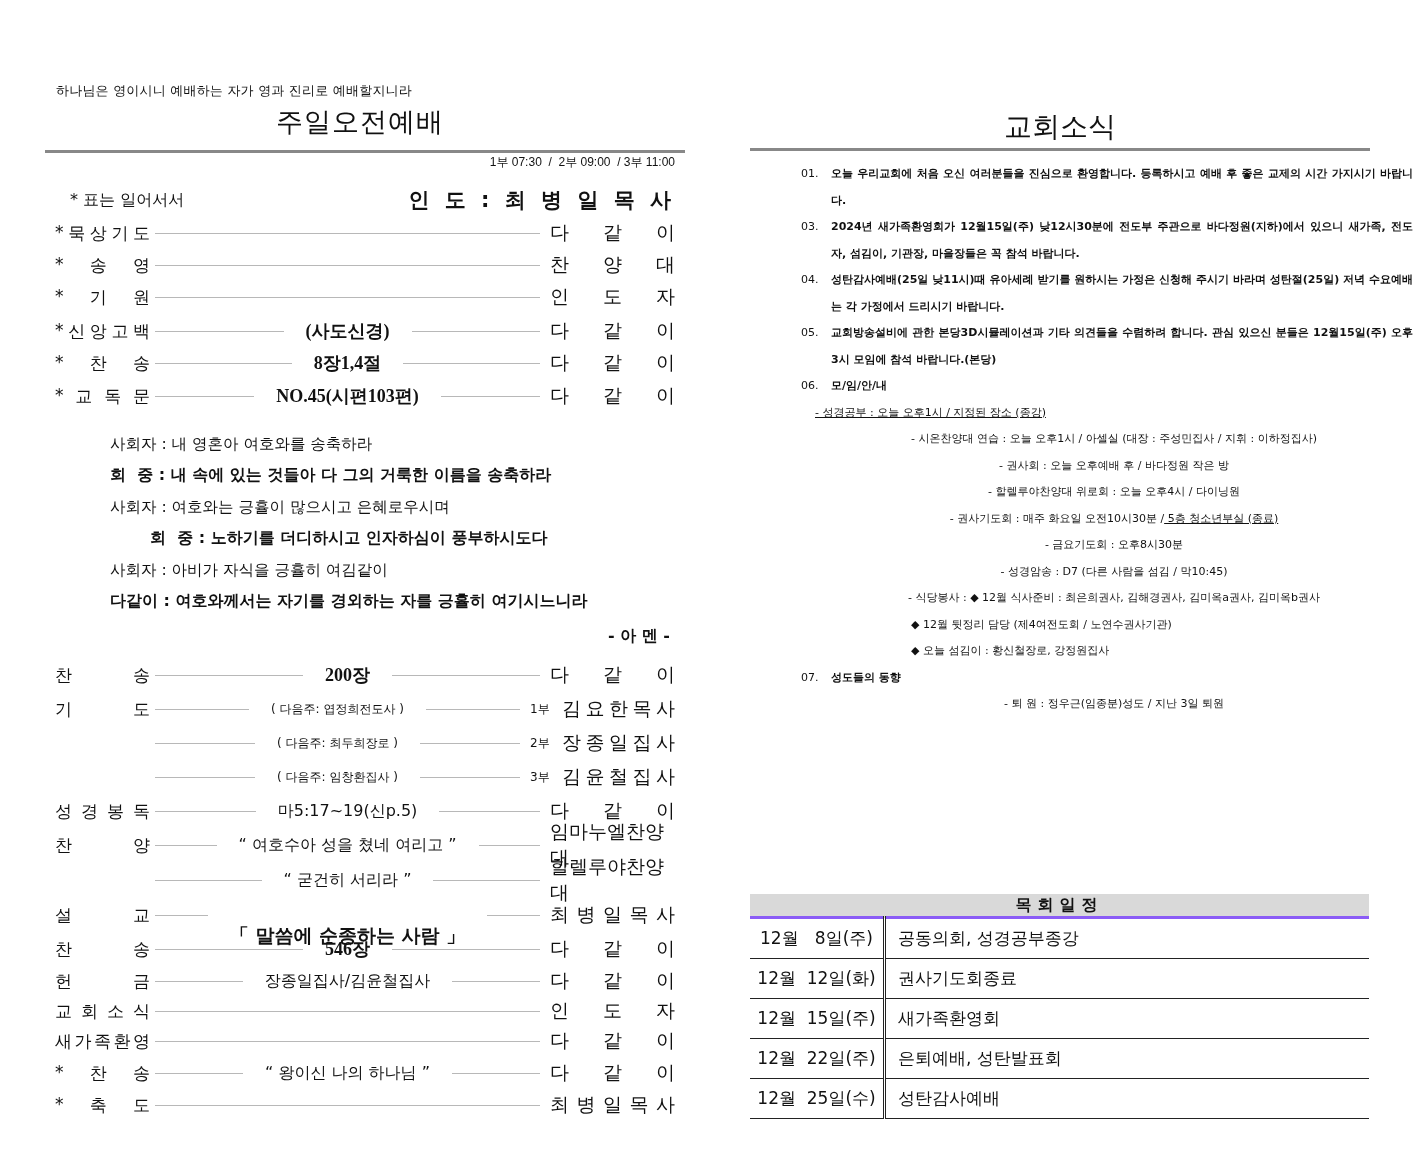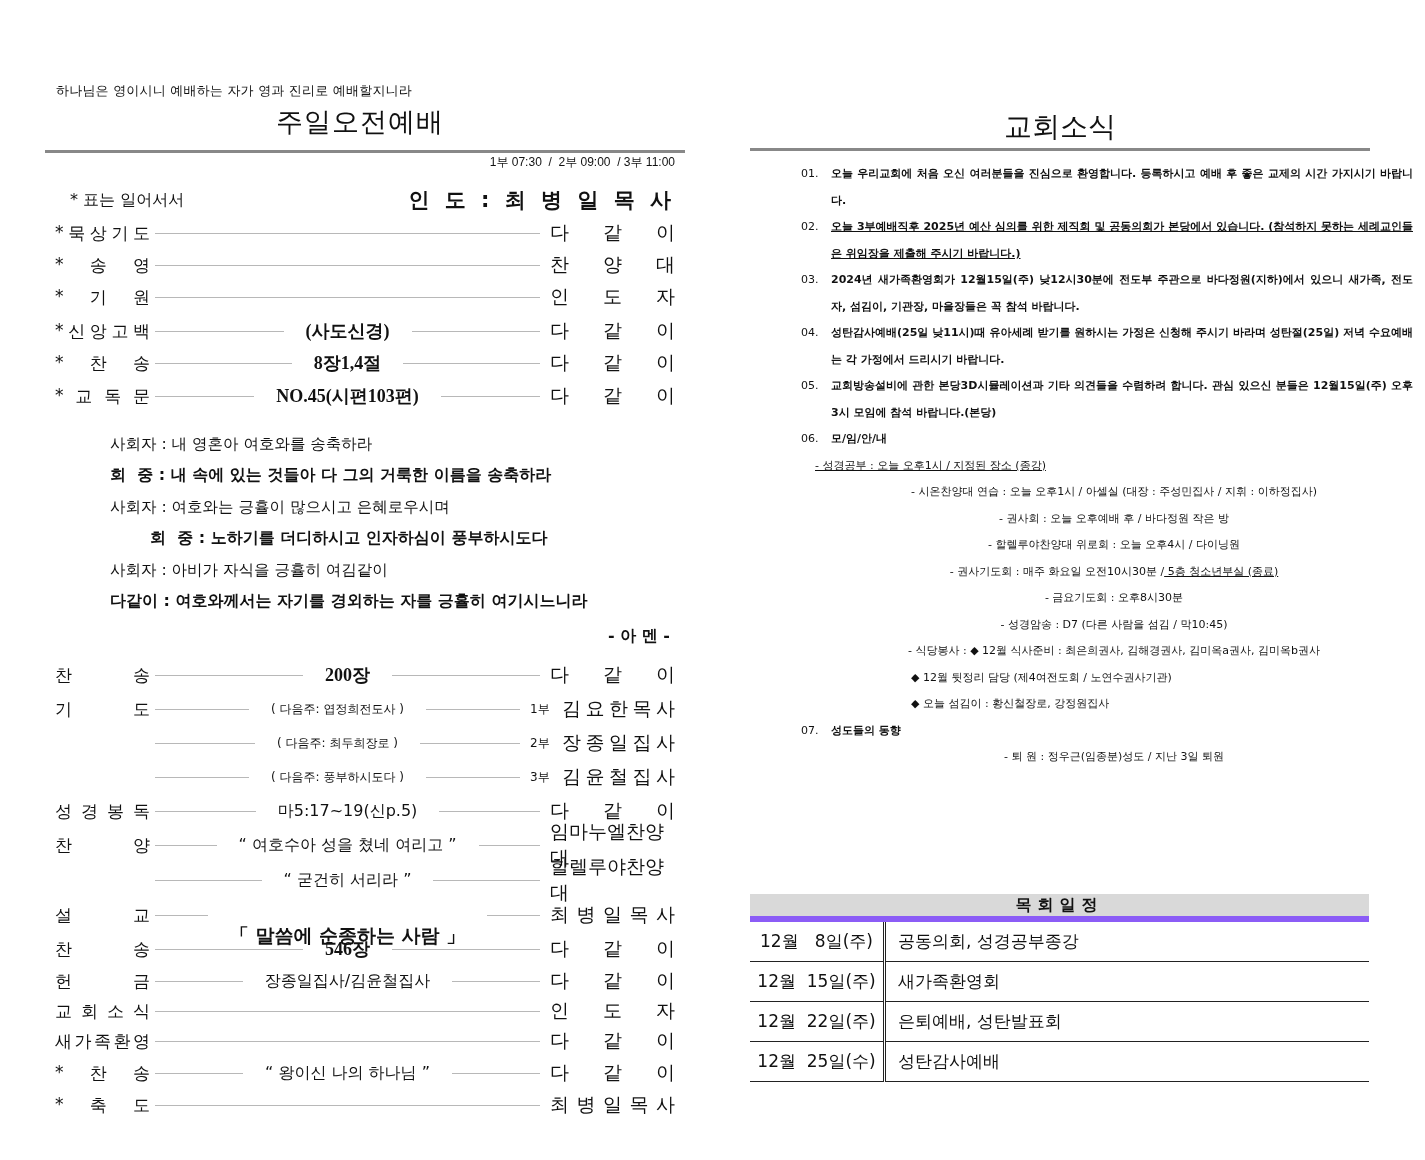--- a/index.html
+++ b/index.html
@@ -32,21 +32,21 @@
   .rule-right{left:750px;width:620px;top:148px;height:3px;background:#888;}
   .news{position:absolute;left:753px;width:612px;font-size:11px;line-height:26.5px;margin-left:48px;}
   .news .item{display:flex;}
   .news .num{width:30px;flex-shrink:0;}
   .news .txt{flex:1;text-align:justify;font-weight:bold;}
   .news .u{text-decoration:underline;}
   .news .sub{padding-left:14px;text-align:center;}
   .news .sub2{padding-left:110px;}
   
   .sched{position:absolute;left:750px;top:894px;width:619px;border-collapse:collapse;font-size:17px;}
-  .sched th{background:#d9d9d9;font-weight:bold;letter-spacing:6px;height:22px;font-size:16px;border-bottom:6px solid #8b5cf6;padding:0;}
+  .sched th{background:#d9d9d9;font-weight:bold;letter-spacing:6px;height:22px;font-size:16px;border-bottom:3px solid #8b5cf6;padding:0;}
   .sched td{height:39px;border-bottom:1px solid #222;padding:0;}
   .sched td.date{width:133px;text-align:center;border-right:3px double #222;}
   .sched td.ev{padding-left:12px;}
 </style>
 </head>
 <body>
 
 <div class="abs motto">하나님은 영이시니 예배하는 자가 영과 진리로 예배할지니라</div>
 <div class="abs service-title">주일오전예배</div>
 <div class="abs rule-left"></div>
@@ -211,21 +211,21 @@
         <span>종</span>
         <span>일</span>
         <span>집</span>
         <span>사</span>
       </div>
     </div>
     <div class="row" style="top: 762px;">
       <div class="lbl" style="visibility: hidden;">x</div>
       <div class="mid">
         <div class="line"></div>
-        <span class="center small">( 다음주: 풍부하시도다 )</span>
+        <span class="center small">( 다음주: 임창환집사 )</span>
         <div class="line"></div>
       </div>
       <div class="who" style="width: 145px;">
         <span class="part">3부</span>
         <span>김</span>
         <span>윤</span>
         <span>철</span>
         <span>집</span>
         <span>사</span>
       </div>
@@ -390,24 +390,20 @@
     </div>
   </div>
 
 <div class="abs news-title">교회소식</div>
 <div class="abs rule-right"></div>
 
 <div class="news" style="top:161px;">
   <div class="item">
       <span class="num">01.</span>
       <span class="txt">오늘 우리교회에 처음 오신 여러분들을 진심으로 환영합니다. 등록하시고 예배 후 좋은 교제의 시간 가지시기 바랍니다.</span>
-    </div>
-  <div class="item">
-      <span class="num">02.</span>
-      <span class="txt u">오늘 3부예배직후 2025년 예산 심의를 위한 제직회 및 공동의회가 본당에서 있습니다. (참석하지 못하는 세례교인들은 위임장을 제출해 주시기 바랍니다.)</span>
     </div>
   <div class="item">
       <span class="num">03.</span>
       <span class="txt">2024년 새가족환영회가 12월15일(주) 낮12시30분에 전도부 주관으로 바다정원(지하)에서 있으니 새가족, 전도자, 섬김이, 기관장, 마을장들은 꼭 참석 바랍니다.</span>
     </div>
   <div class="item">
       <span class="num">04.</span>
       <span class="txt">성탄감사예배(25일 낮11시)때 유아세례 받기를 원하시는 가정은 신청해 주시기 바라며 성탄절(25일) 저녁 수요예배는 각 가정에서 드리시기 바랍니다.</span>
     </div>
   <div class="item">
@@ -440,20 +436,24 @@
       <tr>
         <th colspan="2">목회일정</th>
       </tr>
     </thead>
   <tbody id="sched-body">
       <tr>
         <td class="date" style="white-space: pre;">12월   8일(주)</td>
         <td class="ev">공동의회, 성경공부종강</td>
       </tr>
       <tr>
+        <td class="date" style="white-space: pre;">12월  12일(화)</td>
+        <td class="ev">권사기도회종료</td>
+      </tr>
+      <tr>
         <td class="date" style="white-space: pre; margin-top: 27px;">12월  15일(주)</td>
         <td class="ev">새가족환영회</td>
       </tr>
       <tr>
         <td class="date" style="white-space: pre;">12월  22일(주)</td>
         <td class="ev">은퇴예배, 성탄발표회</td>
       </tr>
       <tr>
         <td class="date" style="white-space: pre;">12월  25일(수)</td>
         <td class="ev">성탄감사예배</td>

